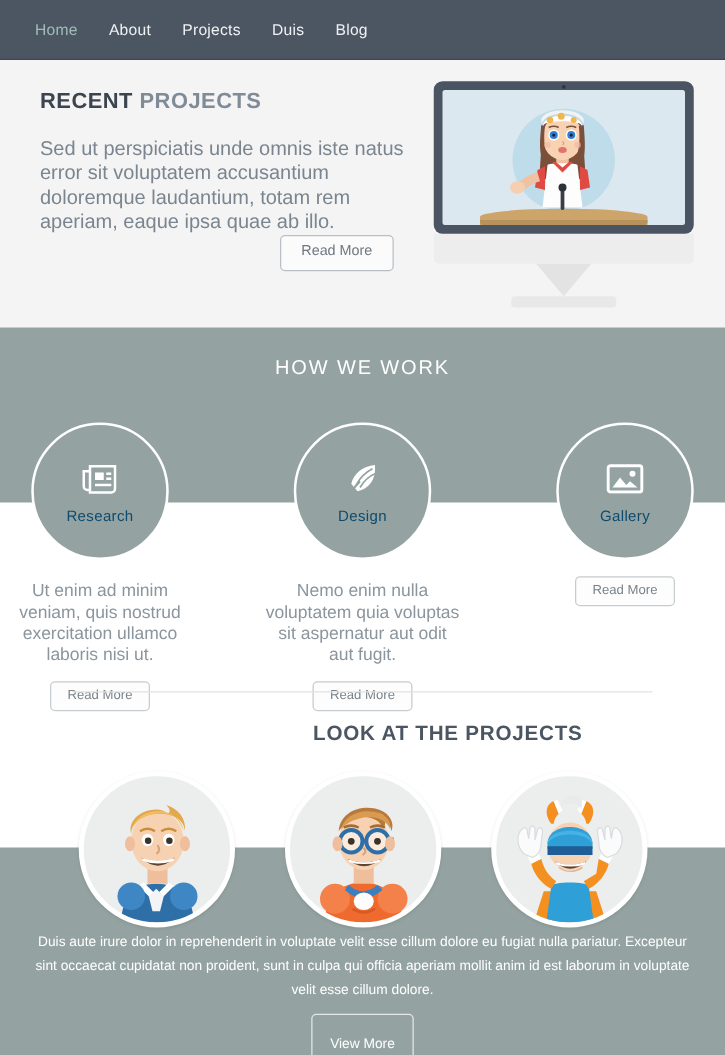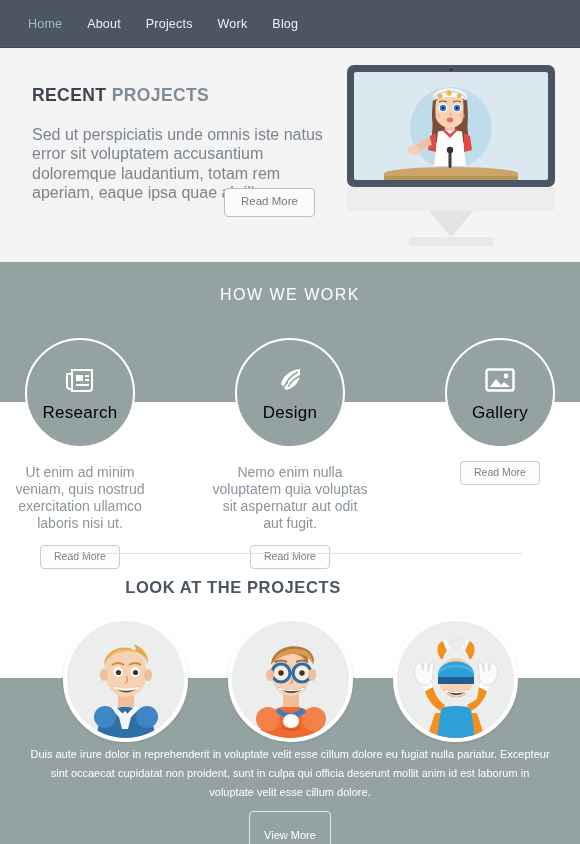--- a/index.html
+++ b/index.html
@@ -33,21 +33,21 @@
   .nav a {
     font-size:12.5px; color:#eef1f2; text-decoration:none; letter-spacing:0.2px;
   }
   .nav a.active { color:#9fbdb5; }
 
   
   .hero {
     position:absolute; top:48px; left:0; width:580px; height:214px;
     background:#f4f4f4;
   }
-  .hero-left { position:absolute; left:32px; top:39px; width:292px; }
+  .hero-left { position:absolute; left:32px; top:24px; width:292px; }
   .hero-title {
     font-size:17.5px; font-weight:bold; letter-spacing:0.4px; line-height:1;
     margin-bottom:20px;
   }
   .hero-title .t1 { color:#3c4450; }
   .hero-title .t2 { color:#7f8b96; }
   .hero-copy {
     font-size:16px; line-height:19.5px; color:#7b858f;
   }
   .btn-outline {
@@ -114,39 +114,39 @@
   }
   .work-card { width:155px; text-align:center; position:relative; }
   .circle-icon {
     width:110px; height:110px; border-radius:50%;
     background:#94a3a1; border:2px solid #ffffff;
     margin:0 auto; position:relative;
     display:flex; flex-direction:column; align-items:center; justify-content:center;
     gap:6px;
   }
   .circle-icon .glyph { display:flex; align-items:center; justify-content:center; height:34px; }
-  .circle-icon .clabel { color:#000000; font-size:17px; letter-spacing:0.3px; }
+  .circle-icon .clabel { color:#0c4a6e; font-size:12px; letter-spacing:0.3px; }
   .work-copy {
     font-size:14px; line-height:17px; color:#8b959d; margin-top:16px;
   }
   .work-btn-wrap { margin-top:13px; }
   .btn-small {
     display:inline-block; border:1px solid #c6cccf; border-radius:4px;
     background:#fdfdfd; color:#79838b; font-size:10.5px;
     padding:5px 13px 6px; line-height:1; cursor:pointer; font-family:inherit;
   }
 
   .divider {
     position:absolute; top:553px; left:58px; width:464px; height:1px;
     background:#e2e2e2;
   }
 
   
   .proj-title {
-    position:absolute; top:578px; left:0; width:466px; text-align:center;
+    position:absolute; top:578px; left:0; width:466px; text-align:right;
     font-size:16.5px; font-weight:bold; letter-spacing:0.6px; color:#4c5663;
   }
   .band-proj {
     position:absolute; top:678px; left:0; width:580px; height:166px;
     background:#94a3a1;
   }
   .avatars {
     position:absolute; top:617px; left:0; width:580px; height:130px;
     display:flex; justify-content:center; gap:40px;
   }
@@ -174,21 +174,21 @@
 </head>
 <body>
 
 <div class="page">
 
   <div class="header">
     <nav class="nav">
       <a href="#" class="active">Home</a>
       <a href="#">About</a>
       <a href="#">Projects</a>
-      <a href="#">Work</a>
+      <a href="#">Duis</a>
       <a href="#">Blog</a>
     </nav>
   </div>
 
   <div class="hero">
     <div class="hero-left">
       <div class="hero-title">
         <span class="t1">RECENT</span>
         <span class="t2">PROJECTS</span>
       </div>
@@ -433,18 +433,18 @@
 
         <path d="M47 68 Q59 80 72 68 Q59 74 47 68 Z" fill="#5d4433"></path>
         <path d="M48 68.5 Q59 73 71 68.5 L71 70.5 Q59 74 48 70.5 Z" fill="#ffffff"></path>
 
         <path d="M50 73 Q59 79 69 73" stroke="#e3b795" stroke-width="1.2" fill="none"></path>
       </svg>
     </div>
 
   </div>
 
-  <div class="proj-copy">Duis aute irure dolor in reprehenderit in voluptate velit esse cillum dolore eu fugiat nulla pariatur. Excepteur sint occaecat cupidatat non proident, sunt in culpa qui officia deserunt mollit anim id est laborum  in voluptate velit esse cillum dolore.</div>
+  <div class="proj-copy">Duis aute irure dolor in reprehenderit in voluptate velit esse cillum dolore eu fugiat nulla pariatur. Excepteur sint occaecat cupidatat non proident, sunt in culpa qui officia aperiam mollit anim id est laborum  in voluptate velit esse cillum dolore.</div>
   <div class="proj-btn-wrap">
     <button class="btn-ghost">View More</button>
   </div>
 
 </div>
 
 </body></html>

